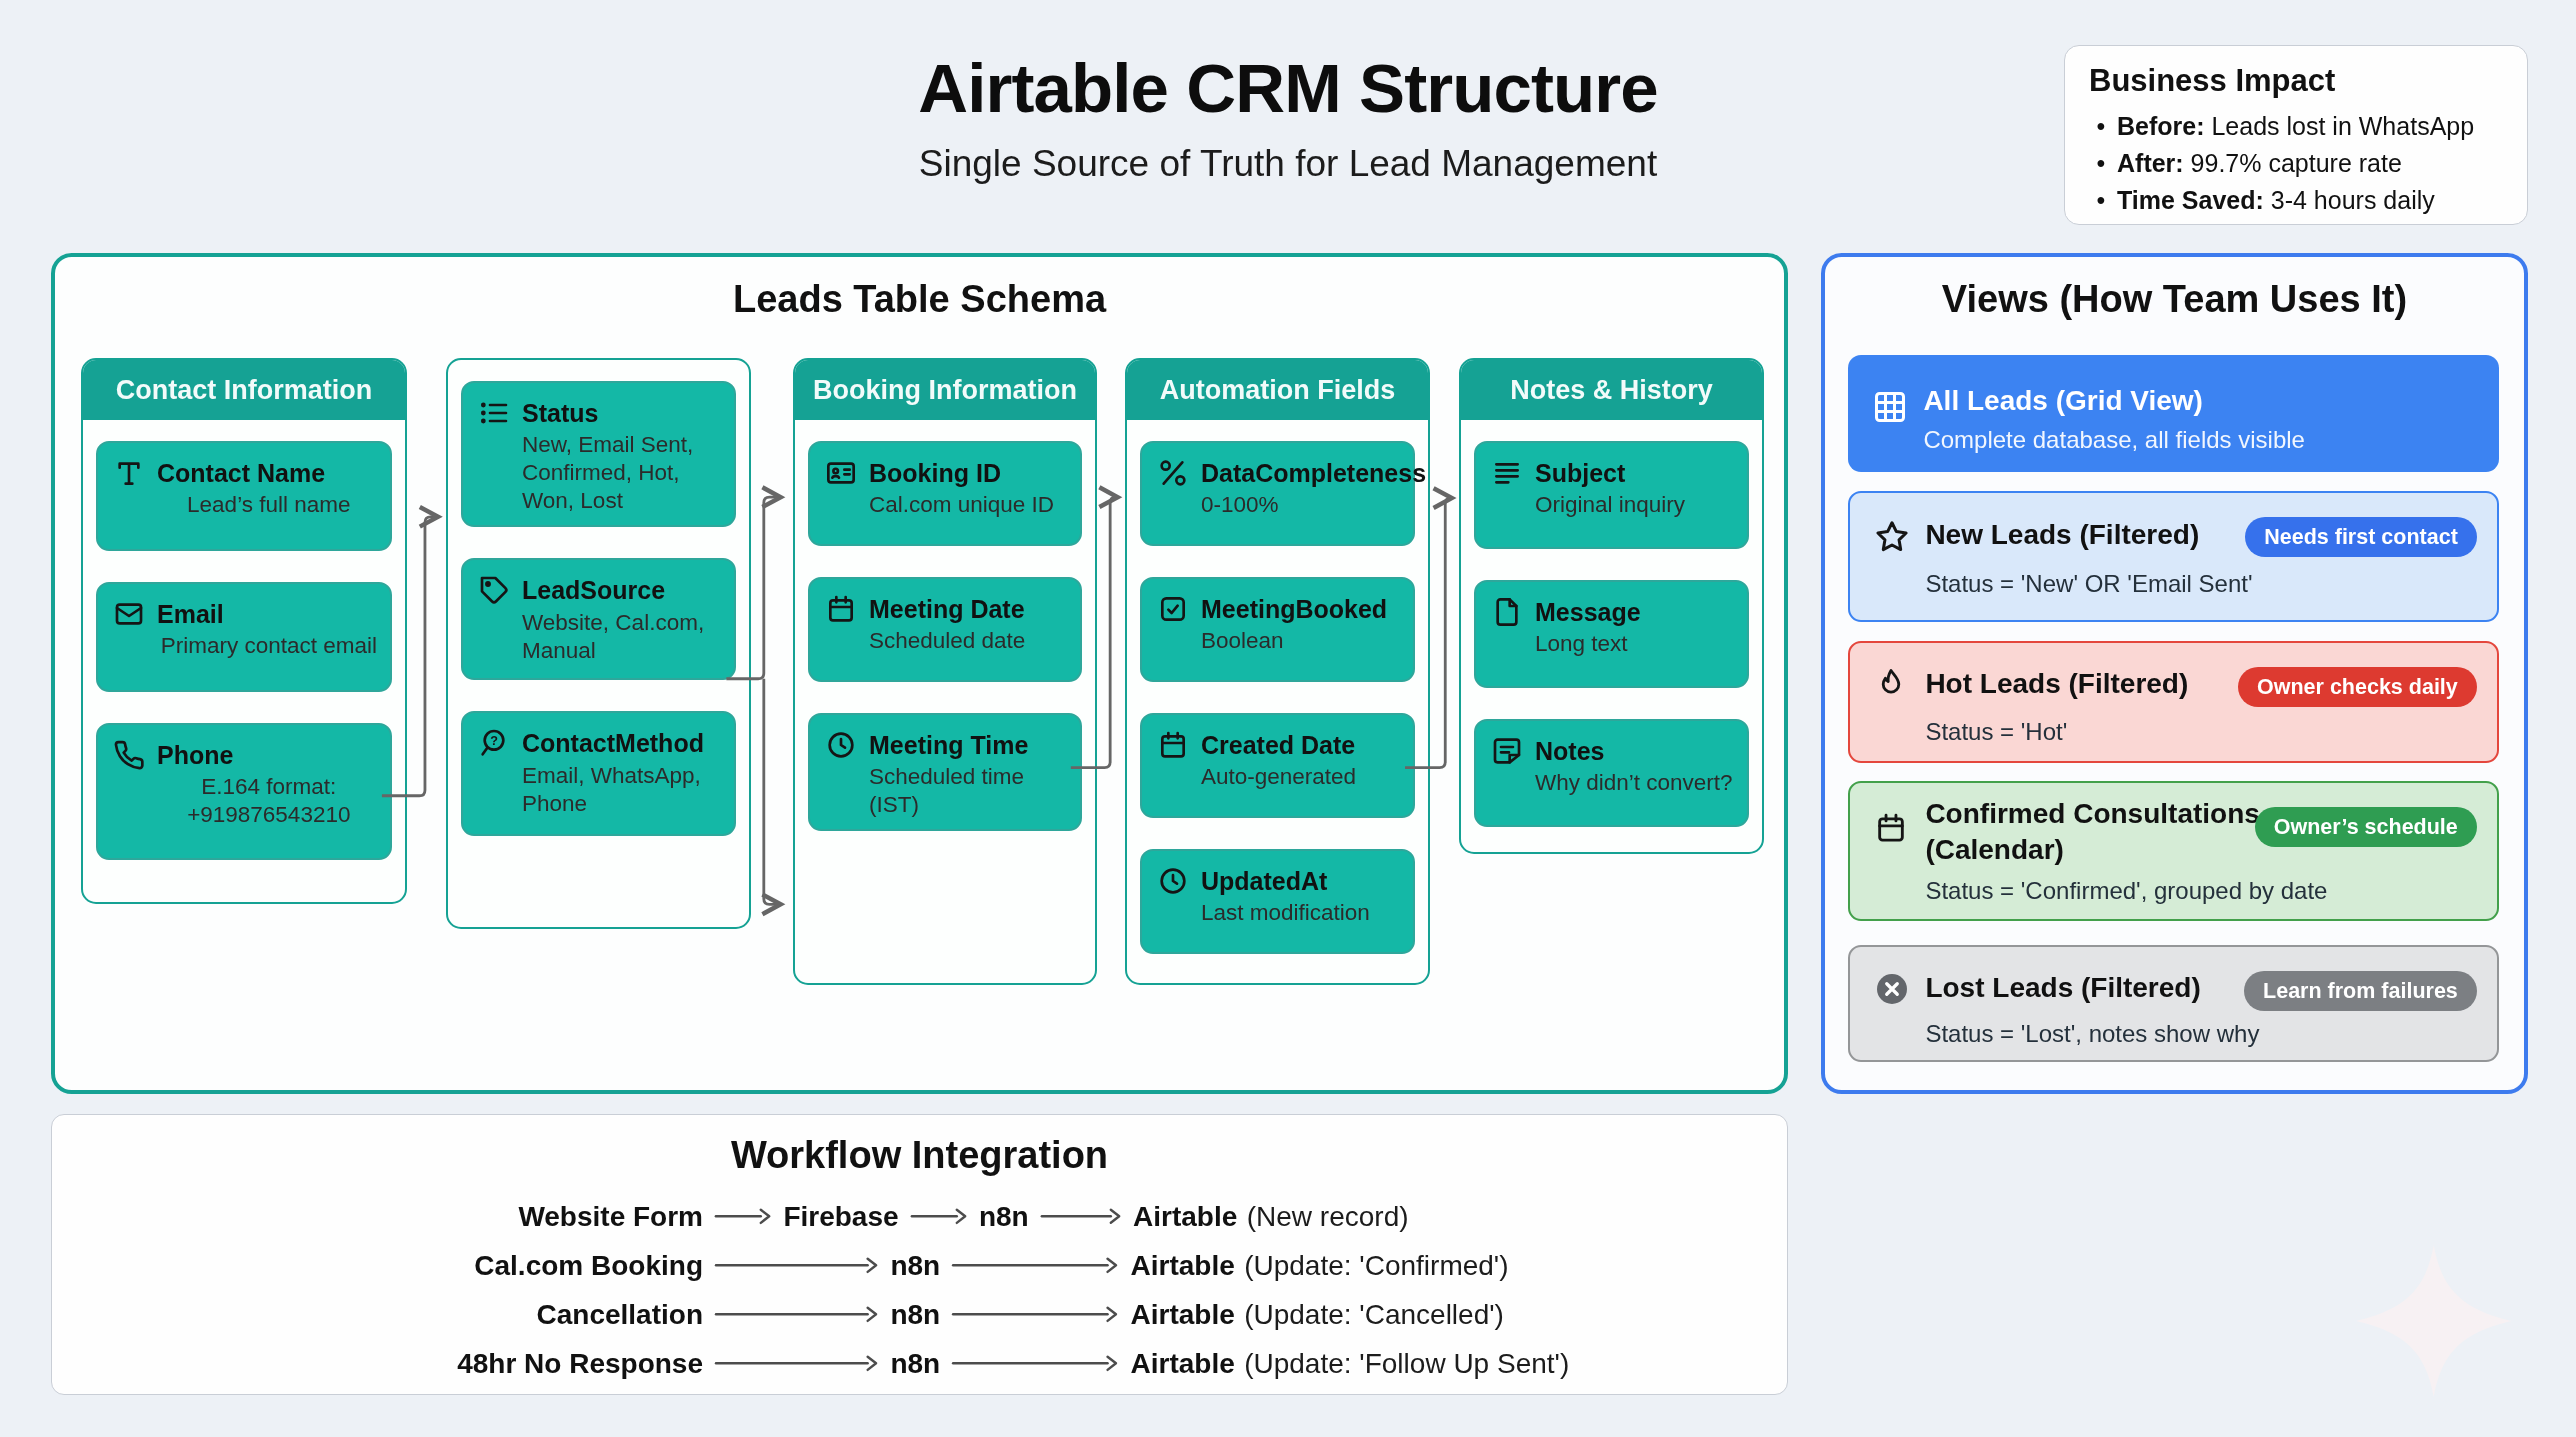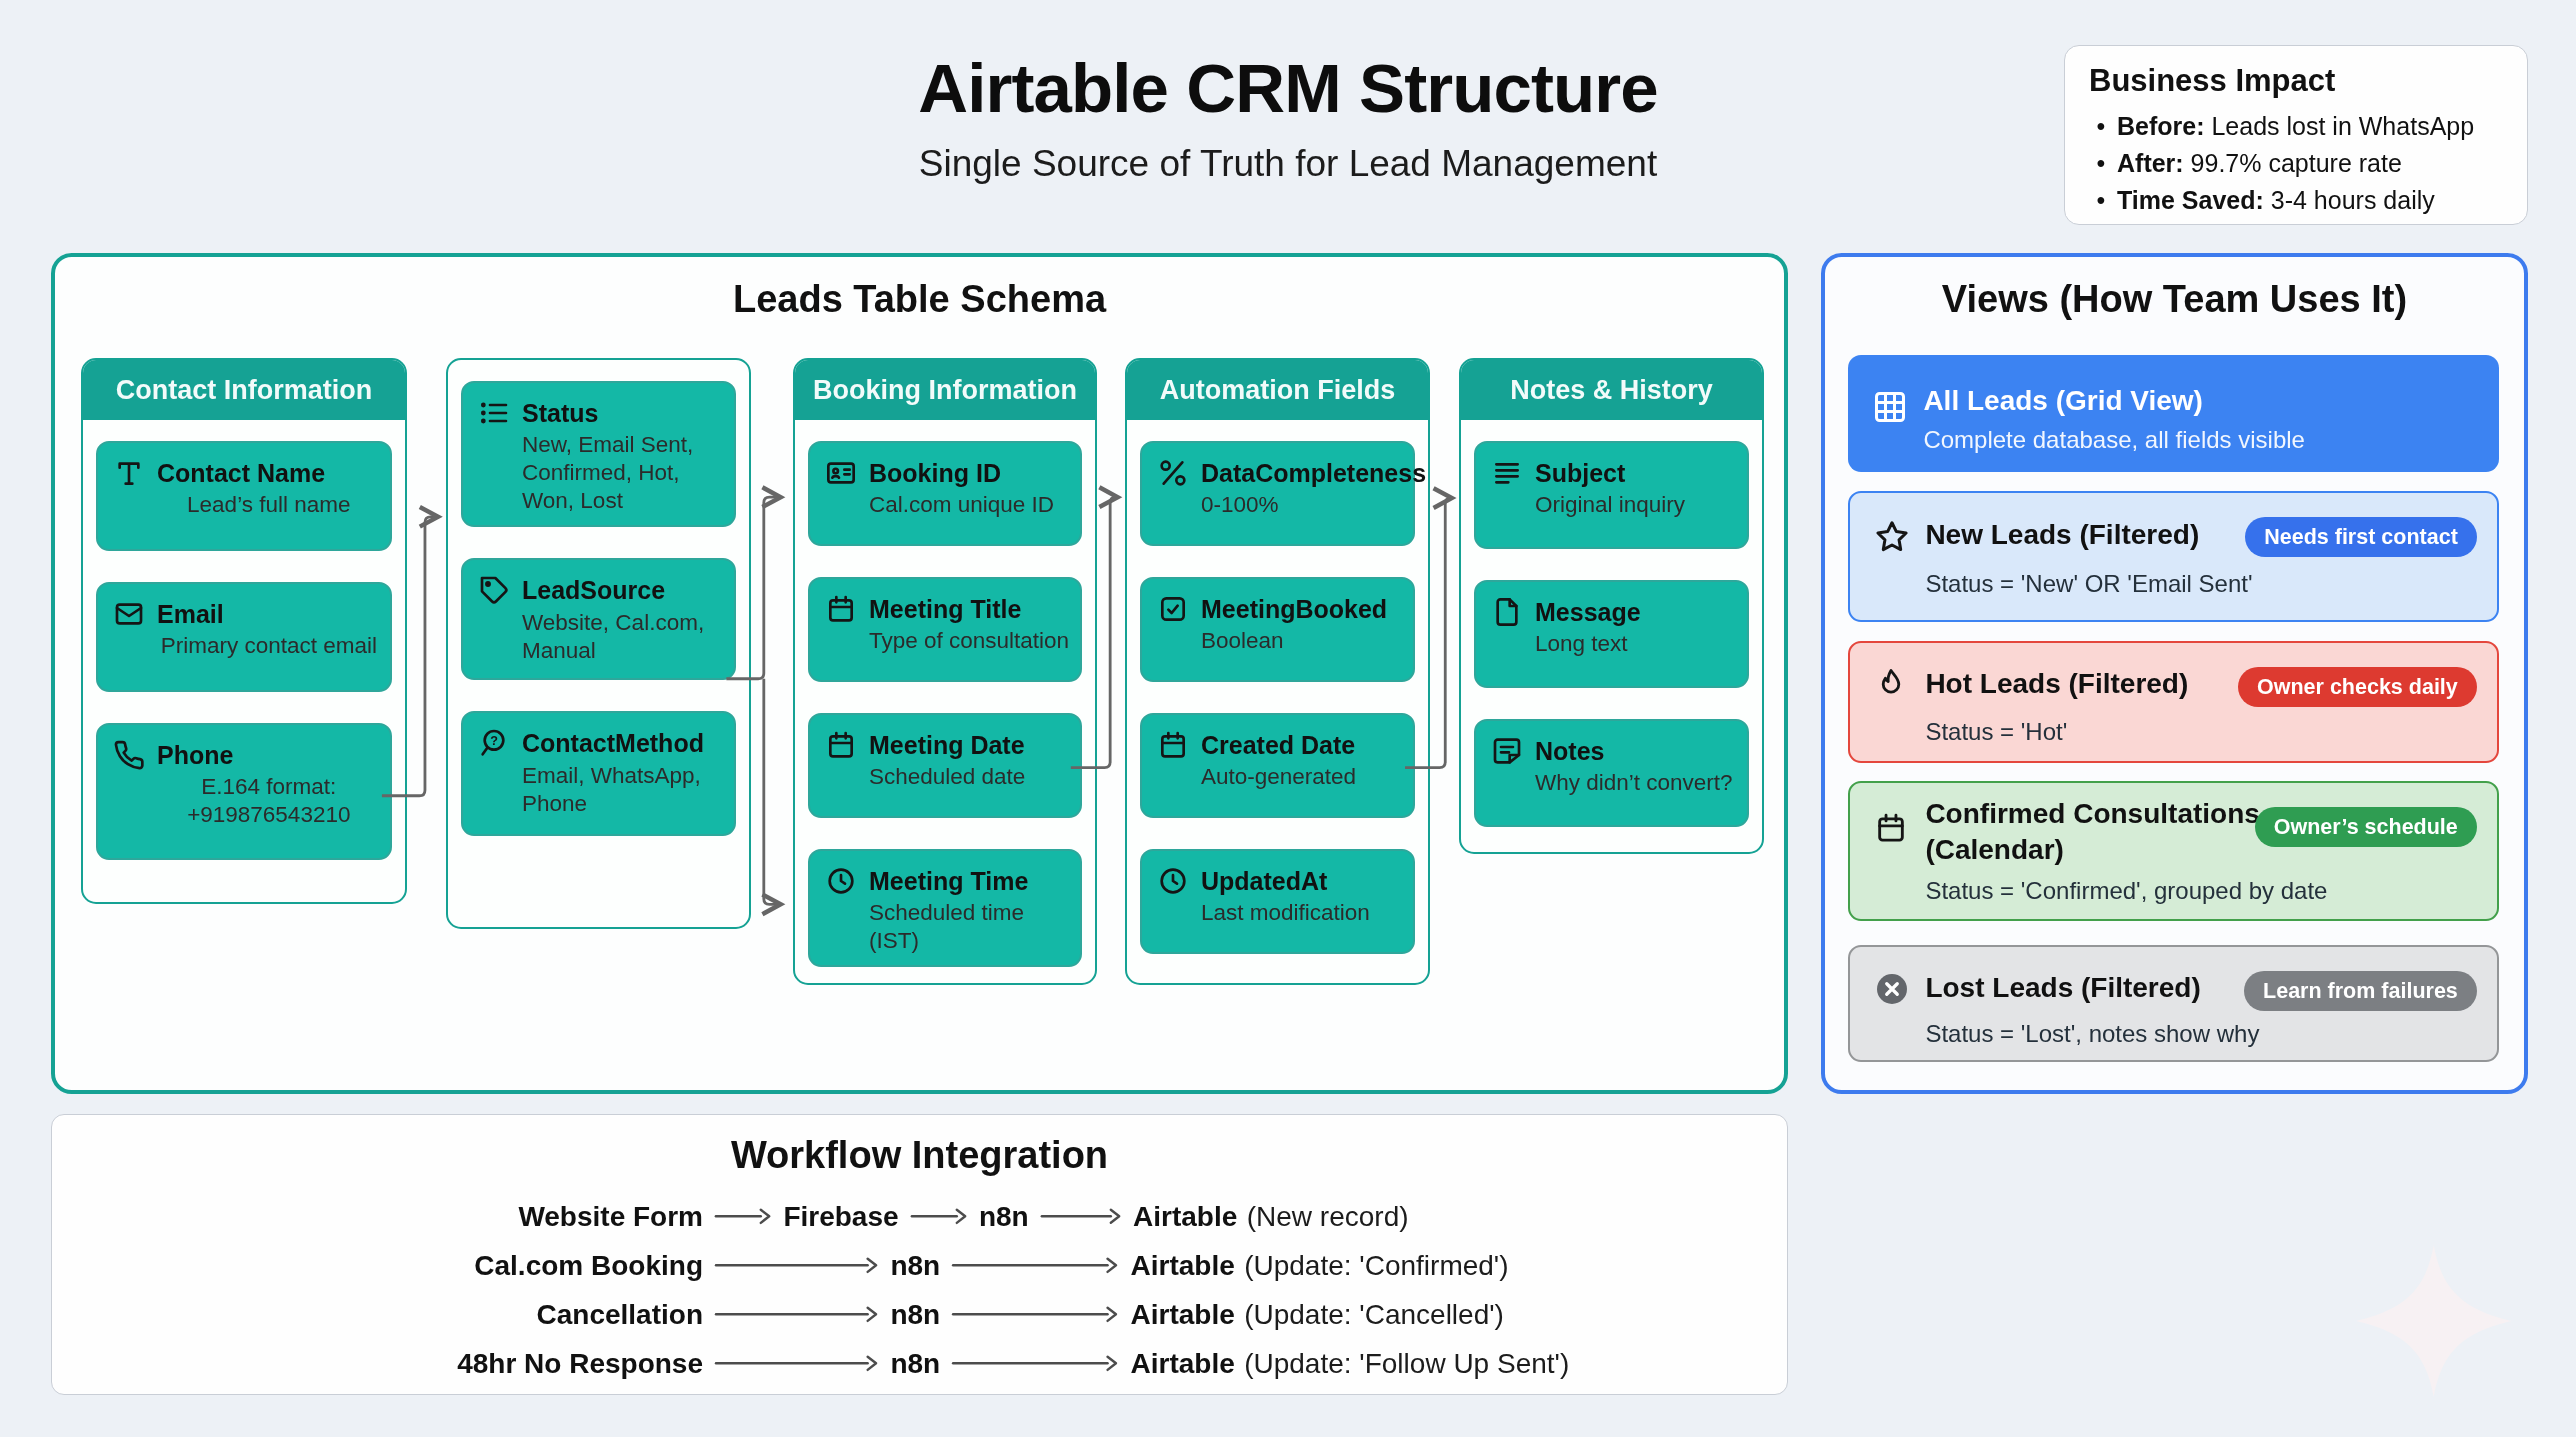--- a/index.html
+++ b/index.html
@@ -198,32 +198,20 @@
           <div class="fdesc">Cal.com unique ID</div>
         </div>
         <div class="fcard h112">
           <div class="fhead">
               <span class="ficon">
                 <svg viewBox="0 0 24 24">
                   <rect x="4" y="5.5" width="16" height="15" rx="2"></rect>
                   <path d="M4 10.5h16M8.5 3v4M15.5 3v4"></path>
                 </svg>
               </span>
-          <span class="fname">Meeting Title</span>
-            </div>
-          <div class="fdesc">Type of consultation</div>
-        </div>
-        <div class="fcard h112">
-          <div class="fhead">
-              <span class="ficon">
-                <svg viewBox="0 0 24 24">
-                  <rect x="4" y="5.5" width="16" height="15" rx="2"></rect>
-                  <path d="M4 10.5h16M8.5 3v4M15.5 3v4"></path>
-                </svg>
-              </span>
           <span class="fname">Meeting Date</span>
             </div>
           <div class="fdesc">Scheduled date</div>
         </div>
         <div class="fcard h112">
           <div class="fhead">
               <span class="ficon">
                 <svg viewBox="0 0 24 24">
                   <circle cx="12" cy="12" r="8.5"></circle>
                   <path d="M12 7.5V12l3 2"></path>

